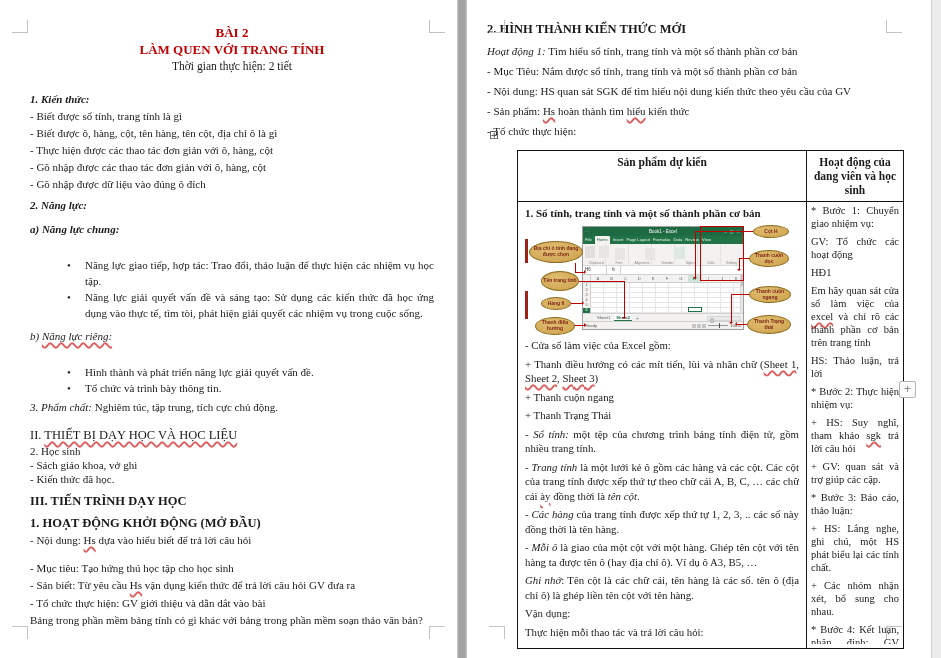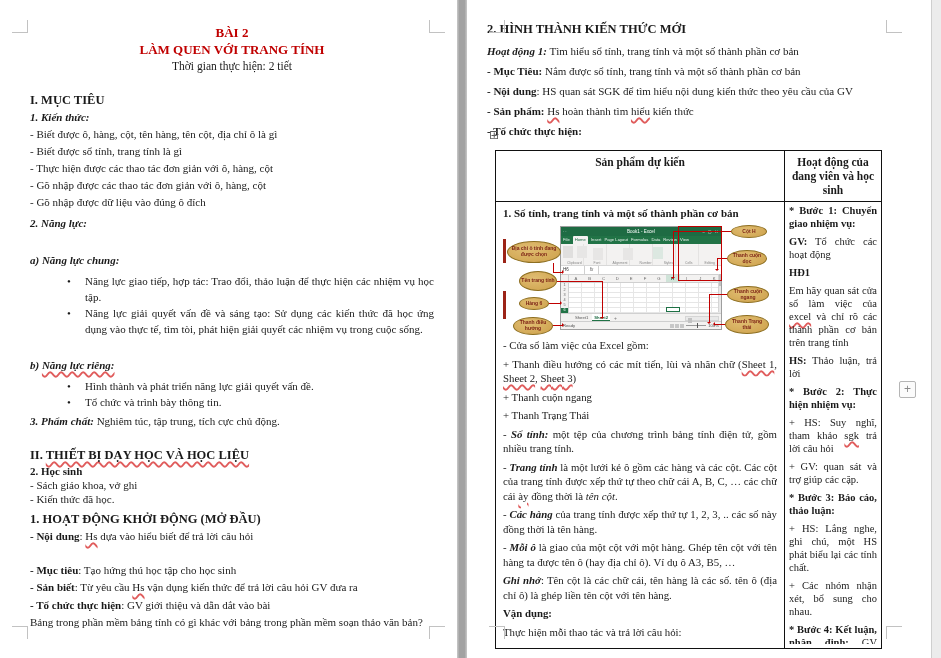--- a/index.html
+++ b/index.html
@@ -11,51 +11,51 @@
   .page-gap{position:absolute;left:457px;top:0;width:10px;height:658px;
     background:linear-gradient(90deg,#c9c9c9,#a2a2a2 25%,#a2a2a2 75%,#c9c9c9)}
   .right-strip{position:absolute;left:931px;top:0;width:10px;height:658px;background:#ececec;border-left:1px solid #cfcfcf}
   .crop{position:absolute;width:16px;height:13px;border:0 solid #c2c2c2}
   .crop.tl{border-right-width:1px;border-bottom-width:1px}
   .crop.tr{border-left-width:1px;border-bottom-width:1px}
   .crop.bl{border-right-width:1px;border-top-width:1px}
   .crop.br{border-left-width:1px;border-top-width:1px}
 
   p{margin:0}
-  .b{font-weight:bold}.i{font-style:italic}
+  .b{font-weight:normal}.i{font-style:italic}
   .sq{text-decoration-line:underline;text-decoration-style:wavy;text-decoration-color:#e05c5c;
       text-decoration-thickness:2px;text-underline-offset:2px}
   .nowrap{white-space:nowrap}
   .red{color:#c00000}
 
   
   .p1c{position:absolute;left:30px;top:24px;width:404px;font-size:11px}
   .title-block{text-align:center;margin-bottom:16px}
   .t1{font-size:13px;line-height:17px;font-weight:bold}
   .t2{font-size:11.5px;line-height:17px}
   .h1{font-size:12.5px;font-weight:bold;line-height:18px}
   .h2i{font-weight:bold;font-style:italic;line-height:17px}
   .dash{line-height:17px}
-  .mt2{margin-top:16px}.mt3{margin-top:3px}.mt4{margin-top:4px}.mt6{margin-top:6px}.mt7{margin-top:20px}
-  .blist{list-style:none;margin-top:4px}
+  .mt2{margin-top:10px}.mt3{margin-top:3px}.mt4{margin-top:4px}.mt6{margin-top:6px}.mt7{margin-top:7px}
+  .blist{list-style:none;margin-top:19px}
   .bli{position:relative;padding-left:55px;line-height:16px;text-align:justify}
   .bli::before{content:"•";position:absolute;left:37px}
   .tight{line-height:14px}
 
   
   .p2c{position:absolute;left:20px;top:20px;width:428px;font-size:11px}
   .p2c .h1{line-height:19px;margin-bottom:2px}
   .line20{line-height:20px}
   .handle{position:absolute;left:22px;top:129px;font-family:"DejaVu Sans",sans-serif;
     font-size:12px;color:#5a5a5a;line-height:12px;cursor:move}
   .plus-box{position:absolute;left:899px;top:381px;width:17px;height:17px;border:1px solid #b5b5b5;
     border-radius:2px;background:#fbfbfb;color:#888;font-family:"Liberation Sans",sans-serif;
     font-size:12px;line-height:15px;text-align:center}
 
-  table.lesson{position:absolute;left:28px;top:150px;width:386px;border-collapse:collapse;table-layout:fixed}
+  table.lesson{position:absolute;left:50px;top:150px;width:386px;border-collapse:collapse;table-layout:fixed}
   table.lesson th,table.lesson td{border:1.7px solid #111;vertical-align:top}
   table.lesson th{font-size:11.5px;font-weight:bold;text-align:center;padding:4px 2px;line-height:14px}
   col.c1{width:289px}col.c2{width:97px}
   td.lc{padding:3px 7px}
   td.rc{padding:2px 4px}
   .cellwrap{height:440px;overflow:hidden}
   .lp{font-size:10.8px;line-height:14.5px;text-align:justify;margin:4px 0}
   .lp.first{margin-top:2px}
   .cell-title{font-size:11px;font-weight:bold;line-height:16px}
   .rp{font-size:10.5px;line-height:13px;text-align:justify;margin:0 0 5px}
@@ -117,24 +117,23 @@
 <body>
 
 <div class="page" id="page-left">
   <div class="p1c">
     <div class="title-block">
       <p class="t1 red nowrap">BÀI 2</p>
       <p class="t1 red nowrap">LÀM QUEN VỚI TRANG TÍNH</p>
       <p class="t2 nowrap">Thời gian thực hiện: 2 tiết</p>
     </div>
 
-    <p class="h1 nowrap">I. MỤC TIÊU</p>
     <p class="h2i nowrap">1. Kiến thức:</p>
+    <p class="dash nowrap">- Biết được sổ tính, trang tính là gì</p>
     <p class="dash nowrap">- Biết được ô, hàng, cột, tên hàng, tên cột, địa chỉ ô là gì</p>
-    <p class="dash nowrap">- Biết được sổ tính, trang tính là gì</p>
     <p class="dash nowrap">- Thực hiện được các thao tác đơn giản với ô, hàng, cột</p>
     <p class="dash nowrap">- Gõ nhập được các thao tác đơn giản với ô, hàng, cột</p>
     <p class="dash nowrap">- Gõ nhập được dữ liệu vào đúng ô đích</p>
 
     <p class="h2i nowrap mt4">2. Năng lực:</p>
     <p class="h2i nowrap mt7">a) Năng lực chung:</p>
     <div class="blist">
       <div class="bli">Năng lực giao tiếp, hợp tác: Trao đổi, thảo luận để thực hiện các nhiệm vụ học tập.</div>
       <div class="bli">Năng lực giải quyết vấn đề và sáng tạo: Sử dụng các kiến thức đã học ứng dụng vào thực tế, tìm tòi, phát hiện giải quyết các nhiệm vụ trong cuộc sống.</div>
     </div>
@@ -143,20 +142,21 @@
       <div class="bli">Hình thành và phát triển năng lực giải quyết vấn đề.</div>
       <div class="bli">Tổ chức và trình bày thông tin.</div>
     </div>
     <p class="dash nowrap mt3"><span class="b i">3. Phẩm chất:</span><span> Nghiêm túc, tập trung, tích cực chủ động.</span></p>
 
     <p class="h1 nowrap mt2"><span class="b">II. </span><span class="b sq">THIẾT BỊ DẠY HỌC VÀ HỌC LIỆU</span></p>
     <p class="tight b nowrap">2. Học sinh</p>
     <p class="tight nowrap">- Sách giáo khoa, vở ghi</p>
     <p class="tight nowrap">- Kiến thức đã học.</p>
 
+    <p class="h1 nowrap mt6">III. TIẾN TRÌNH DẠY HỌC</p>
     <p class="h1 nowrap mt4">1. HOẠT ĐỘNG KHỞI ĐỘNG (MỞ ĐẦU)</p>
     <p class="dash nowrap" style="line-height:17.5px"><span class="b">- Nội dung</span><span>: </span><span class="sq">Hs</span><span> dựa vào hiểu biết để trả lời câu hỏi</span></p>
     <p class="dash nowrap mt2" style="line-height:17.5px"><span class="b">- Mục tiêu</span><span>: Tạo hứng thú học tập cho học sinh</span></p>
     <p class="dash nowrap" style="line-height:17.5px"><span class="b">- Sản biết</span><span>: Từ yêu cầu </span><span class="sq">Hs</span><span> vận dụng kiến thức để trả lời câu hỏi GV đưa ra</span></p>
     <p class="dash nowrap" style="line-height:17.5px"><span class="b">- Tổ chức thực hiện</span><span>: GV giới thiệu và dẫn dắt vào bài</span></p>
     <p class="dash nowrap" style="line-height:17px">Bảng trong phần mềm bảng tính có gì khác với bảng trong phần mềm soạn thảo văn bản?</p>
   </div>
 </div>
 
 <div class="page" id="page-right">

